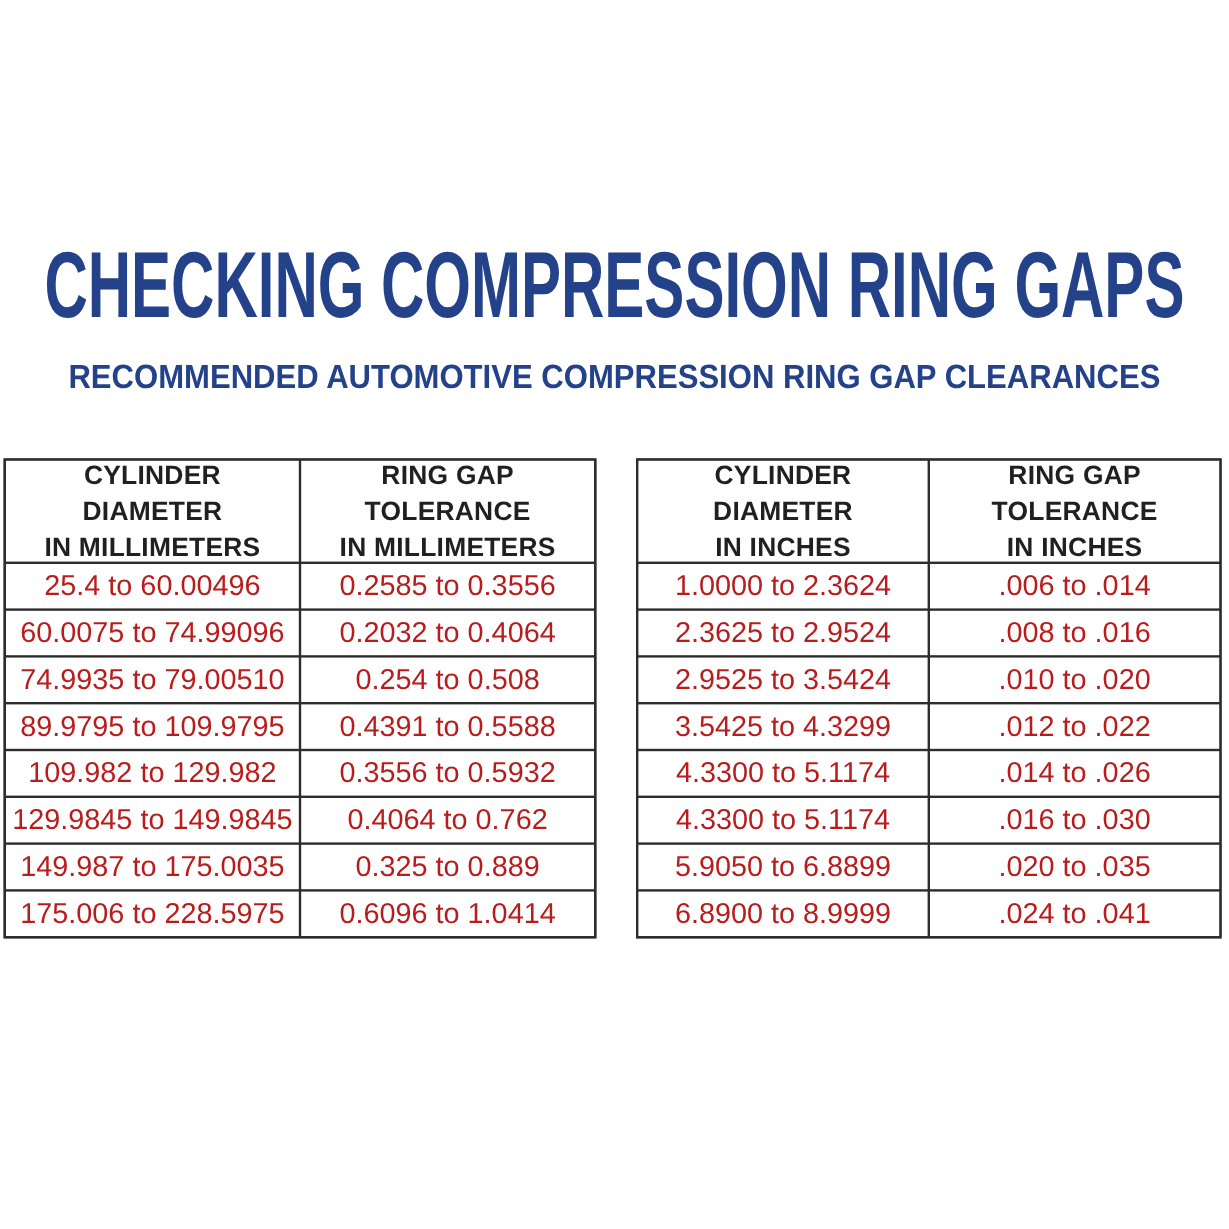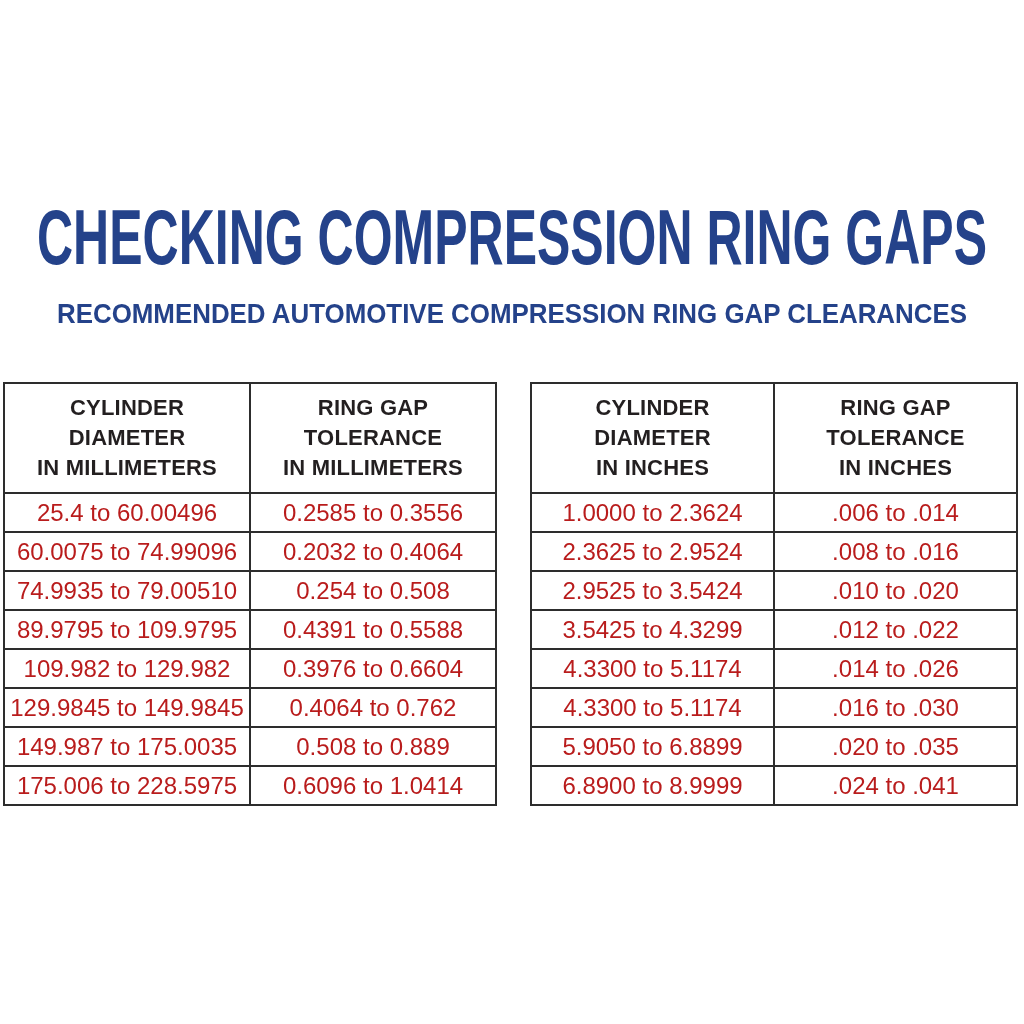--- a/index.html
+++ b/index.html
@@ -20,21 +20,21 @@
     grid-template-columns: 1fr 1fr;
     gap: 2px;
     background: #2d2d2d;       
     border: 2px solid #2d2d2d; 
   }
   .table-mm { left: 3px;   width: 490px; }
   .table-in { left: 530px; width: 484px; }
 
   .hcell {
     background: #ffffff;
-    height: 108px;
+    height: 84px;
     display: flex;
     flex-direction: column;
     justify-content: center;
     align-items: center;
     font-weight: bold;
     font-size: 22px;
     line-height: 30px;
     color: #231f20;
     letter-spacing: 0.2px;
   }
@@ -84,29 +84,29 @@
   <div class="grid-row">
     <div class="tcell">74.9935 to 79.00510</div>
     <div class="tcell">0.254 to 0.508</div>
   </div>
   <div class="grid-row">
     <div class="tcell">89.9795 to 109.9795</div>
     <div class="tcell">0.4391 to 0.5588</div>
   </div>
   <div class="grid-row">
     <div class="tcell">109.982 to 129.982</div>
-    <div class="tcell">0.3976 to 0.6604</div>
+    <div class="tcell">0.3556 to 0.5932</div>
   </div>
   <div class="grid-row">
     <div class="tcell">129.9845 to 149.9845</div>
     <div class="tcell">0.4064 to 0.762</div>
   </div>
   <div class="grid-row">
     <div class="tcell">149.987 to 175.0035</div>
-    <div class="tcell">0.508 to 0.889</div>
+    <div class="tcell">0.325 to 0.889</div>
   </div>
   <div class="grid-row">
     <div class="tcell">175.006 to 228.5975</div>
     <div class="tcell">0.6096 to 1.0414</div>
   </div>
 </div>
 
 <div class="ring-table table-in">
   <div class="grid-row">
     <div class="hcell">

